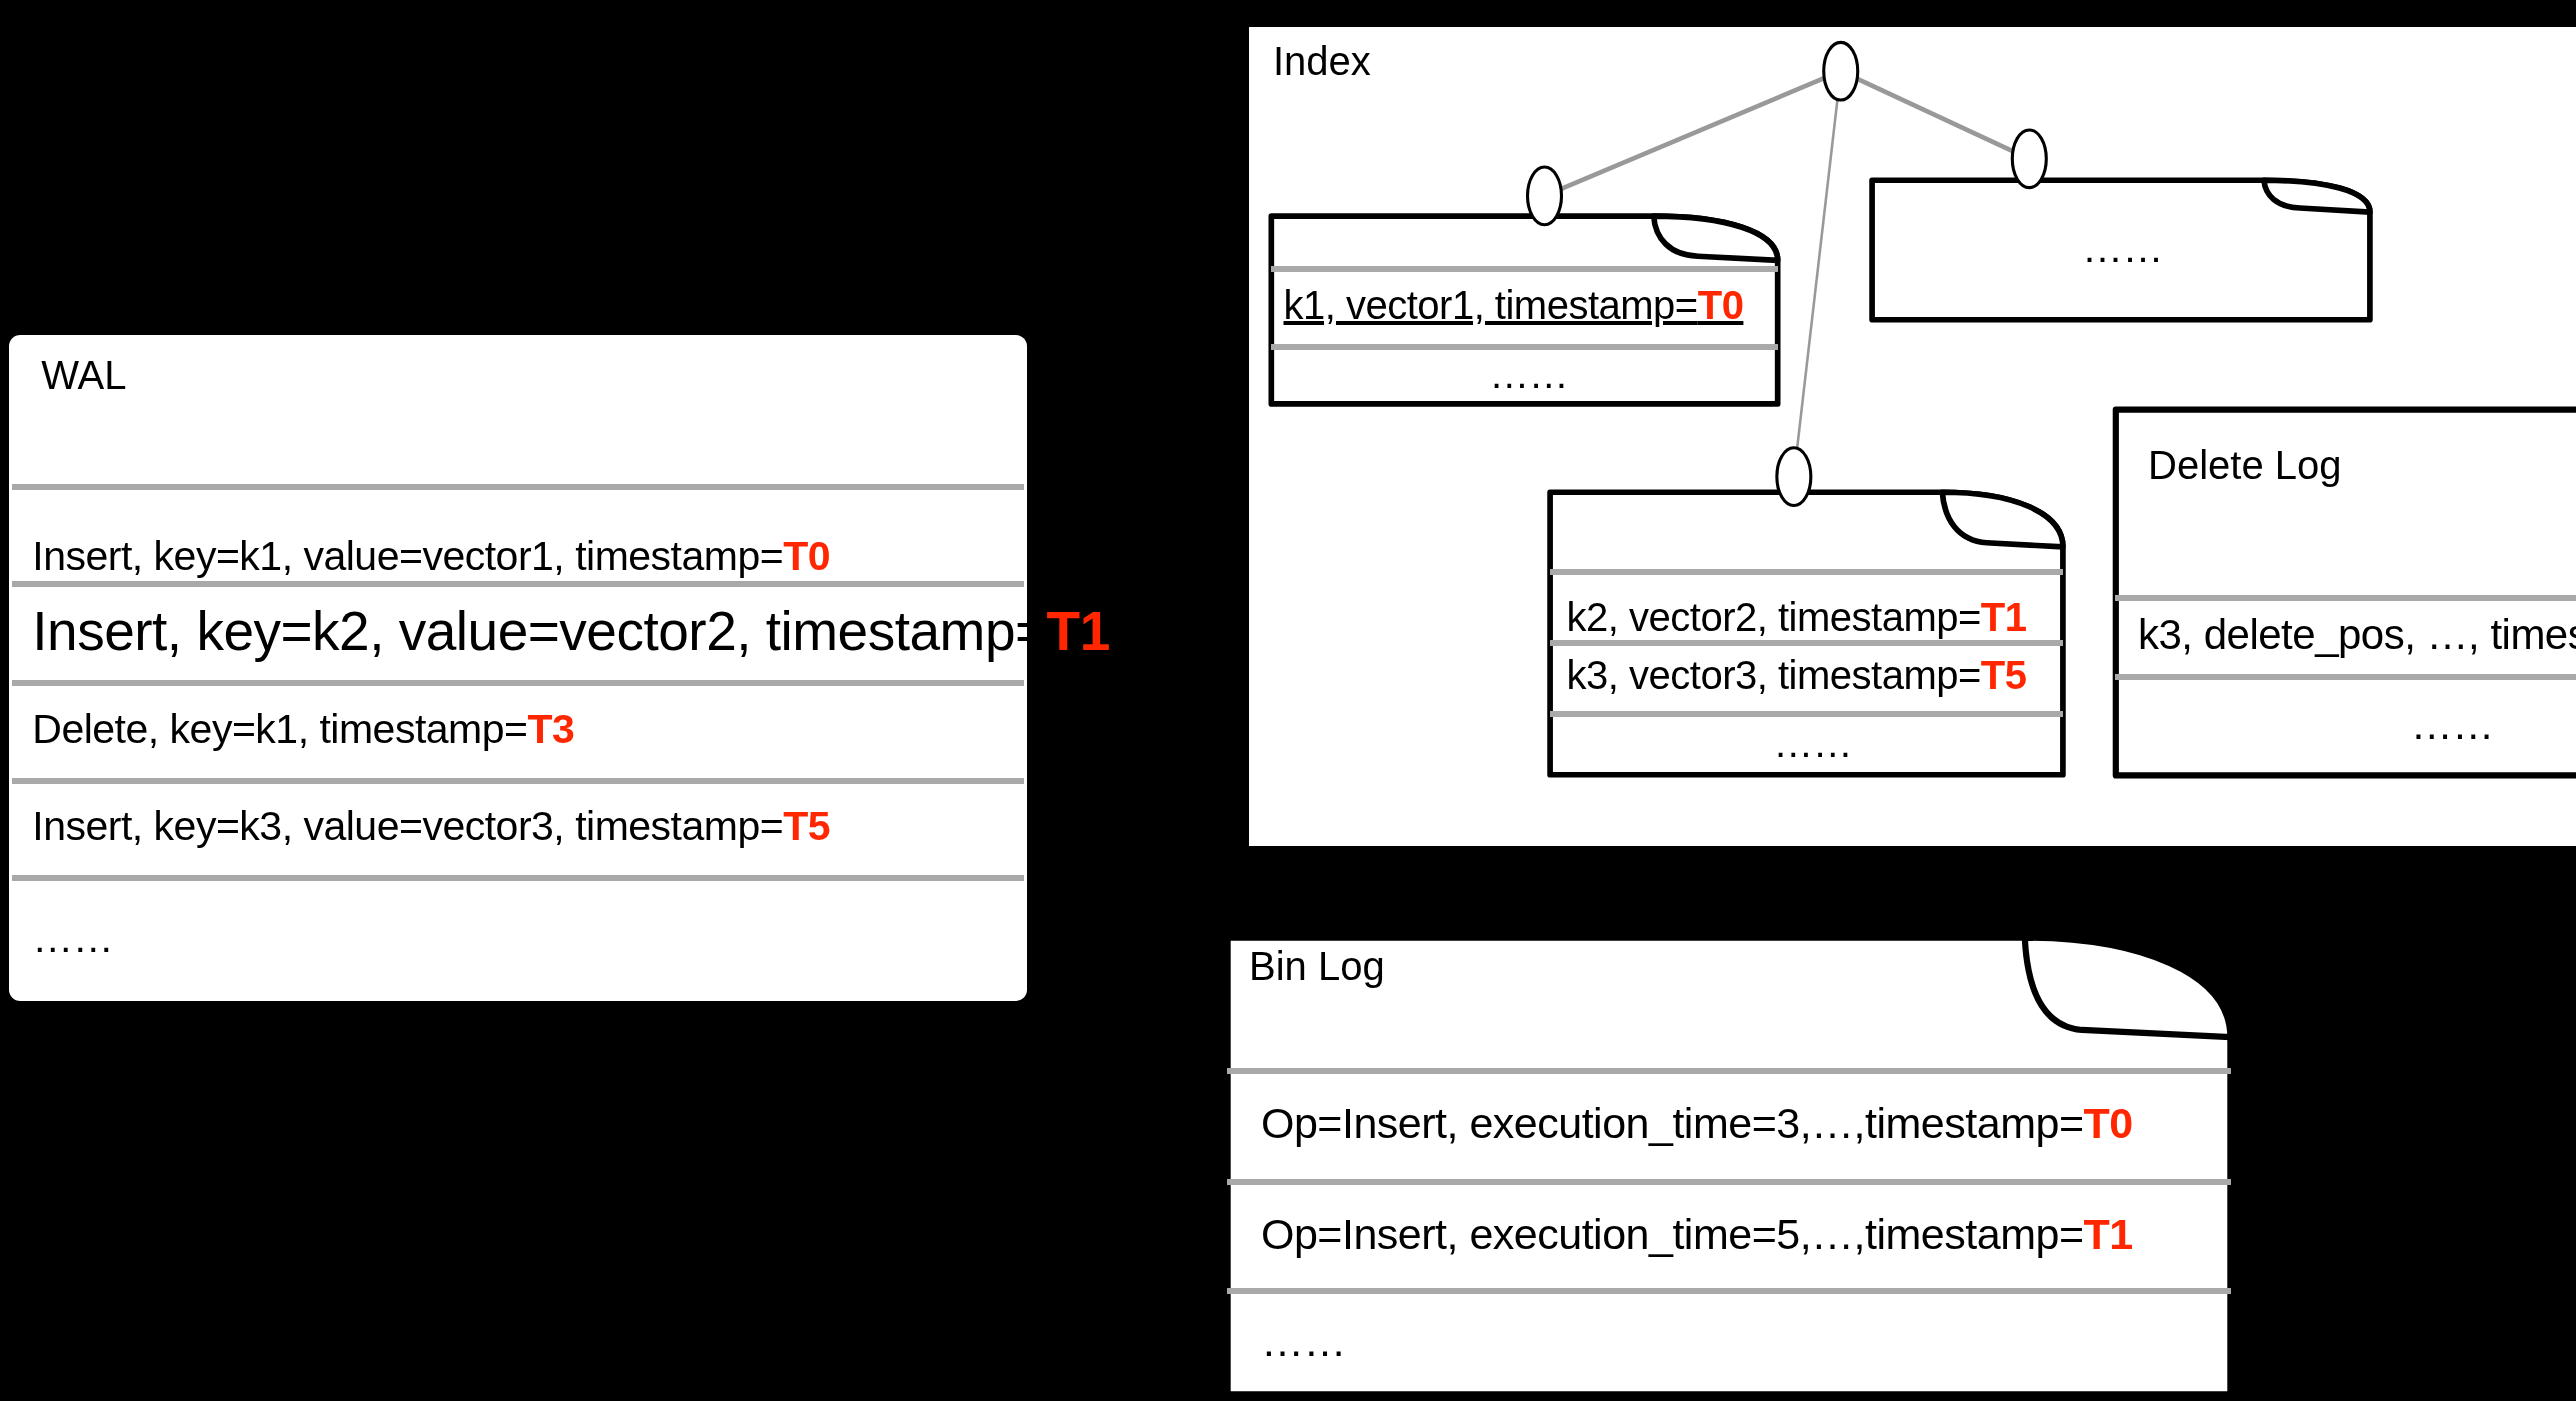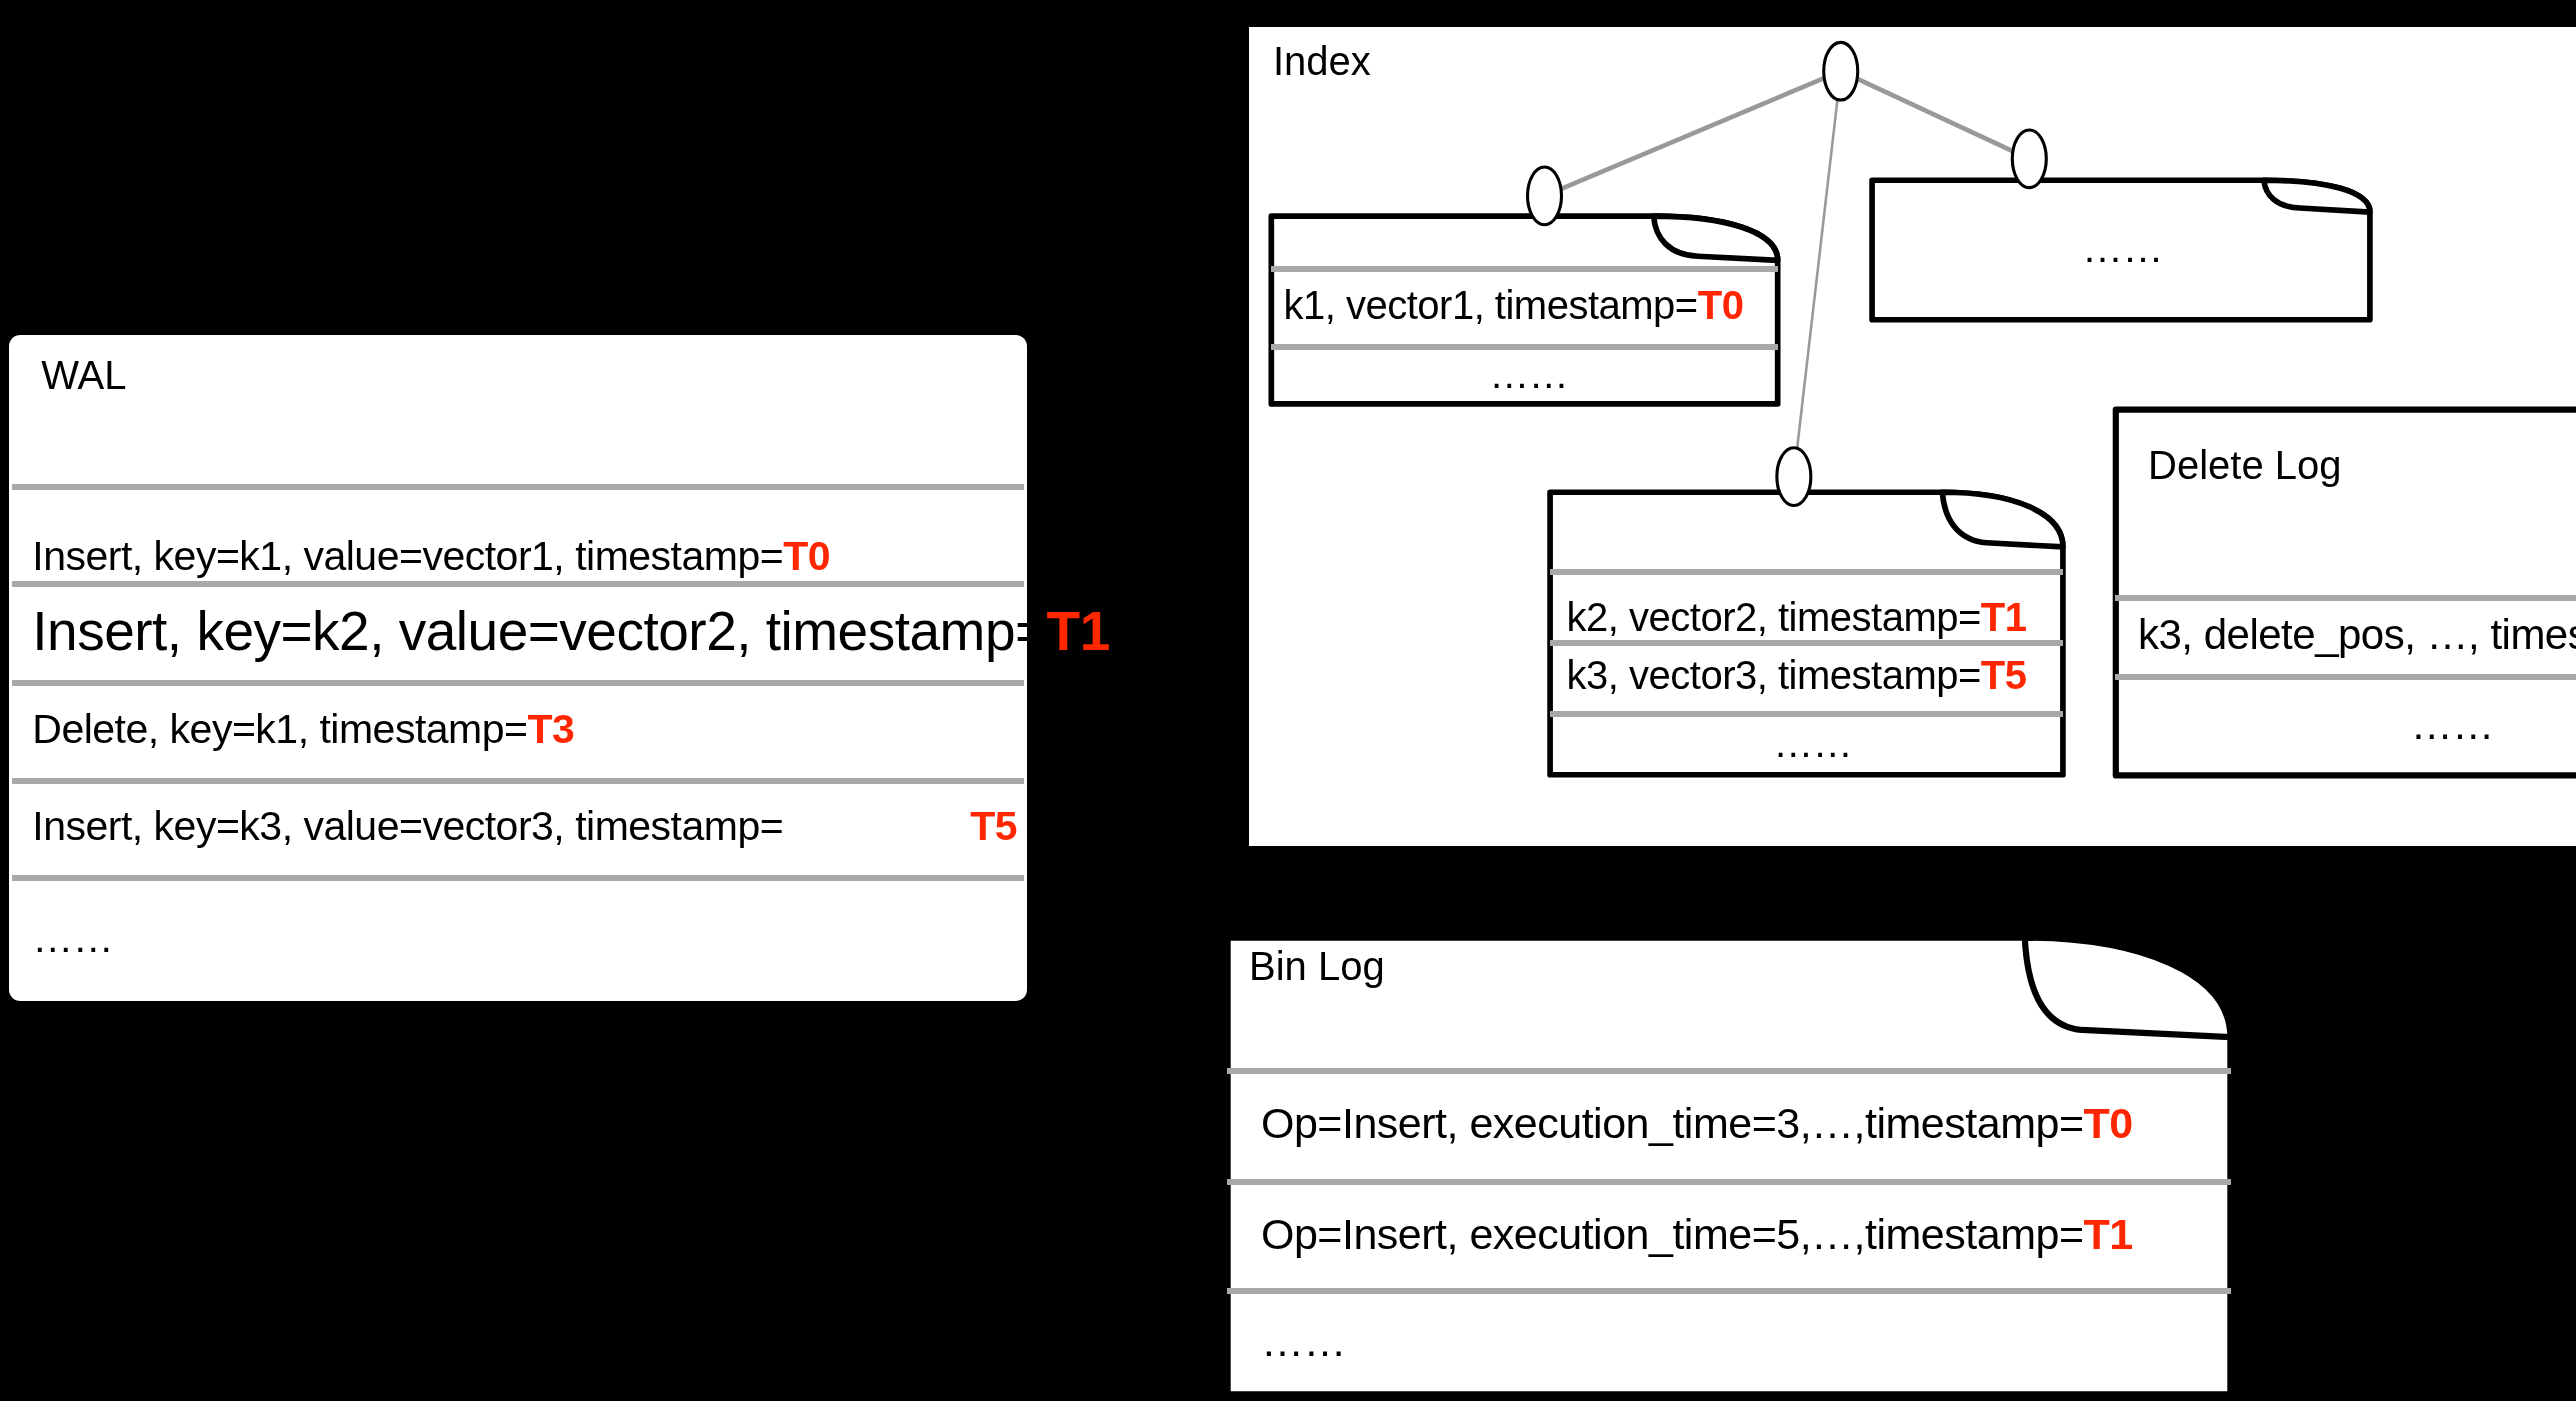--- a/index.html
+++ b/index.html
@@ -50,21 +50,21 @@
         <div class="row" style="top: 246px; height: 99px; left: 23px; right: 10.3px; font-size: 55px;">
           <span>Insert, key=k2, value=vector2, timestamp=</span>
           <span class="red">T1</span>
         </div>
         <div class="sep" style="top: 345px; left: 3.1px; right: 3.1px;"></div>
         <div class="row" style="top: 345px; height: 98px; left: 23px; right: 10.3px; font-size: 41px;">
           <span>Delete, key=k1, timestamp=</span>
           <span class="red">T3</span>
         </div>
         <div class="sep" style="top: 443px; left: 3.1px; right: 3.1px;"></div>
-        <div class="row" style="top: 443px; height: 97px; left: 23px; right: 10.3px; font-size: 41px; justify-content: space-between;">
+        <div class="row" style="top: 443px; height: 97px; left: 23px; right: 10.3px; font-size: 41px;">
           <span>Insert, key=k3, value=vector3, timestamp=</span>
           <span class="red">T5</span>
         </div>
         <div class="sep" style="top: 540px; left: 3.1px; right: 3.1px;"></div>
         <div class="row" style="top: 540px; height: 126px; left: 23px; right: 10.3px; font-size: 41px;">
           <span>……</span>
         </div>
       </div>
   </div>
 
@@ -72,21 +72,21 @@
     <div class="title">Index</div>
   </div>
 
   <div id="file1" class="filebox">
     <svg width="513" height="194" viewBox="0 0 996 377">
       <path d="M6 6 H749 C885 6, 990 35, 990 92 L990 371 L6 371 Z" fill="#fff" stroke="#000" stroke-width="11" stroke-linejoin="round"></path>
       <path d="M749 6 C752 48, 779 82, 835 84 L990 92 C990 35, 885 6, 749 6 Z" fill="#fff" stroke="#000" stroke-width="11" stroke-linejoin="round"></path>
     </svg>
     <div class="rows">
         <div class="sep" style="top: 53px; left: 3.1px; right: 3.1px;"></div>
-        <div class="row" style="top: 53px; height: 79px; left: 15.5px; right: 7.2px; font-size: 40px;">
+        <div class="row" style="top: 53px; height: 79px; left: 15.5px; right: 7.2px; font-size: 40px; text-decoration: underline;">
           <span>k1, vector1, timestamp=</span>
           <span class="red">T0</span>
         </div>
         <div class="sep" style="top: 131px; left: 3.1px; right: 3.1px;"></div>
         <div class="row center" style="top: 131px; height: 60px; left: 15.5px; right: 7.2px; font-size: 40px;">
           <span>……</span>
         </div>
       </div>
   </div>
 

